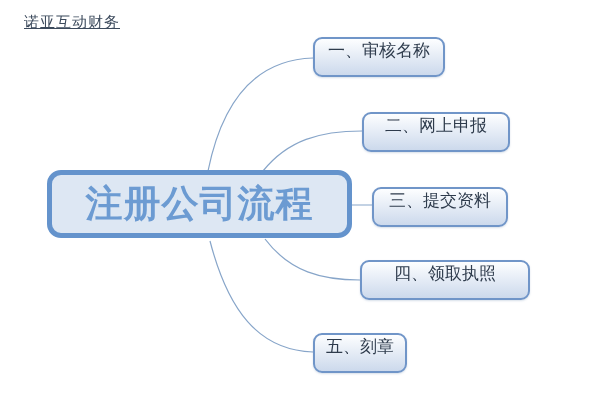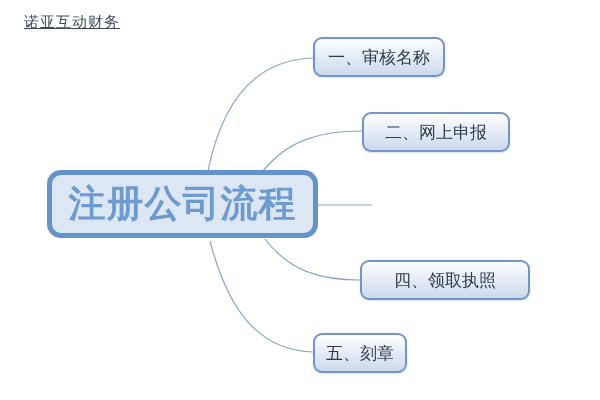--- a/index.html
+++ b/index.html
@@ -32,21 +32,21 @@
   }
   .connector {
     fill: none;
     stroke: var(--connector, #87a5c9);
     stroke-width: 1.2;
   }
   .root-node {
     position: absolute;
     left: 47px;
     top: 170px;
-    width: 271px;
+    width: 305px;
     height: 68px;
     box-sizing: border-box;
     border: 5px solid var(--root-border, #6493cc);
     border-radius: 14px;
     background: var(--root-fill, #dde7f3);
     display: flex;
     align-items: center;
     justify-content: center;
     z-index: 2;
   }
@@ -61,21 +61,20 @@
     position: absolute;
     box-sizing: border-box;
     height: 40px;
     border: 2px solid var(--branch-border, #7095c8);
     border-radius: 9px;
     background: linear-gradient(180deg,
       var(--branch-fill-top, #fdfeff) 0%,
       var(--branch-fill-bottom, #ccd9ec) 100%);
     box-shadow: 0 1px 2px rgba(100, 130, 170, 0.25);
     display: flex;
-    align-items: center;
     justify-content: center;
     z-index: 2;
   }
   .branch-node span {
     color: var(--branch-text, #2e3b4c);
     font-size: 17px;
     white-space: nowrap;
   }
   .b1 { left: 313px; top: 37px;  width: 132px; }
   .b2 { left: 362px; top: 112px; width: 148px; }
@@ -103,20 +102,23 @@
   </div>
 
   <div class="branch-node b1">
     <span>一、审核名称</span>
   </div>
 
   <div class="branch-node b2">
     <span>二、网上申报</span>
   </div>
 
+  <div class="branch-node b3">
+    <span>三、提交资料</span>
+  </div>
 
   <div class="branch-node b4">
     <span>四、领取执照</span>
   </div>
 
   <div class="branch-node b5">
     <span>五、刻章</span>
   </div>
 
 </div>

